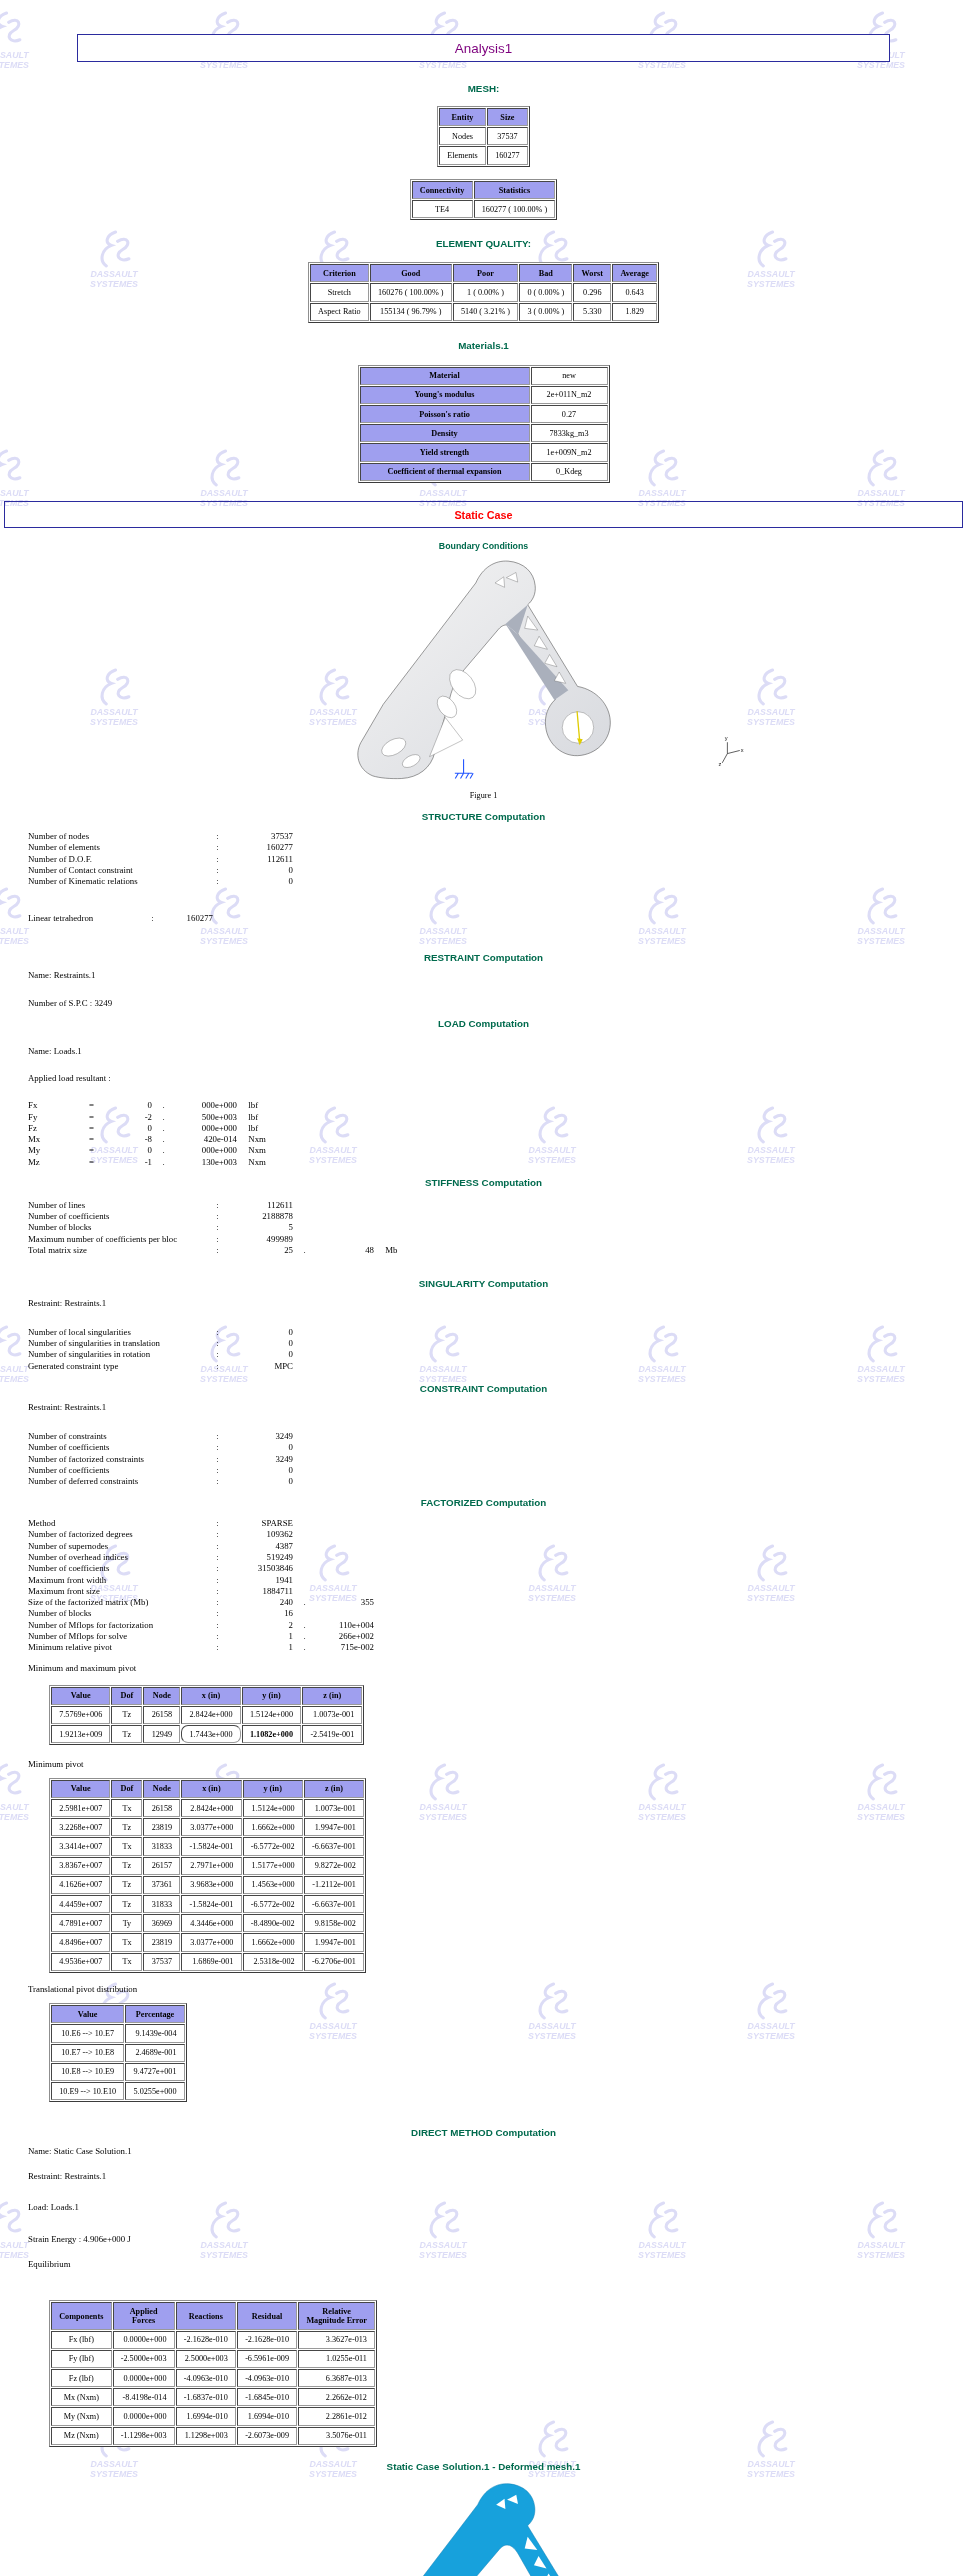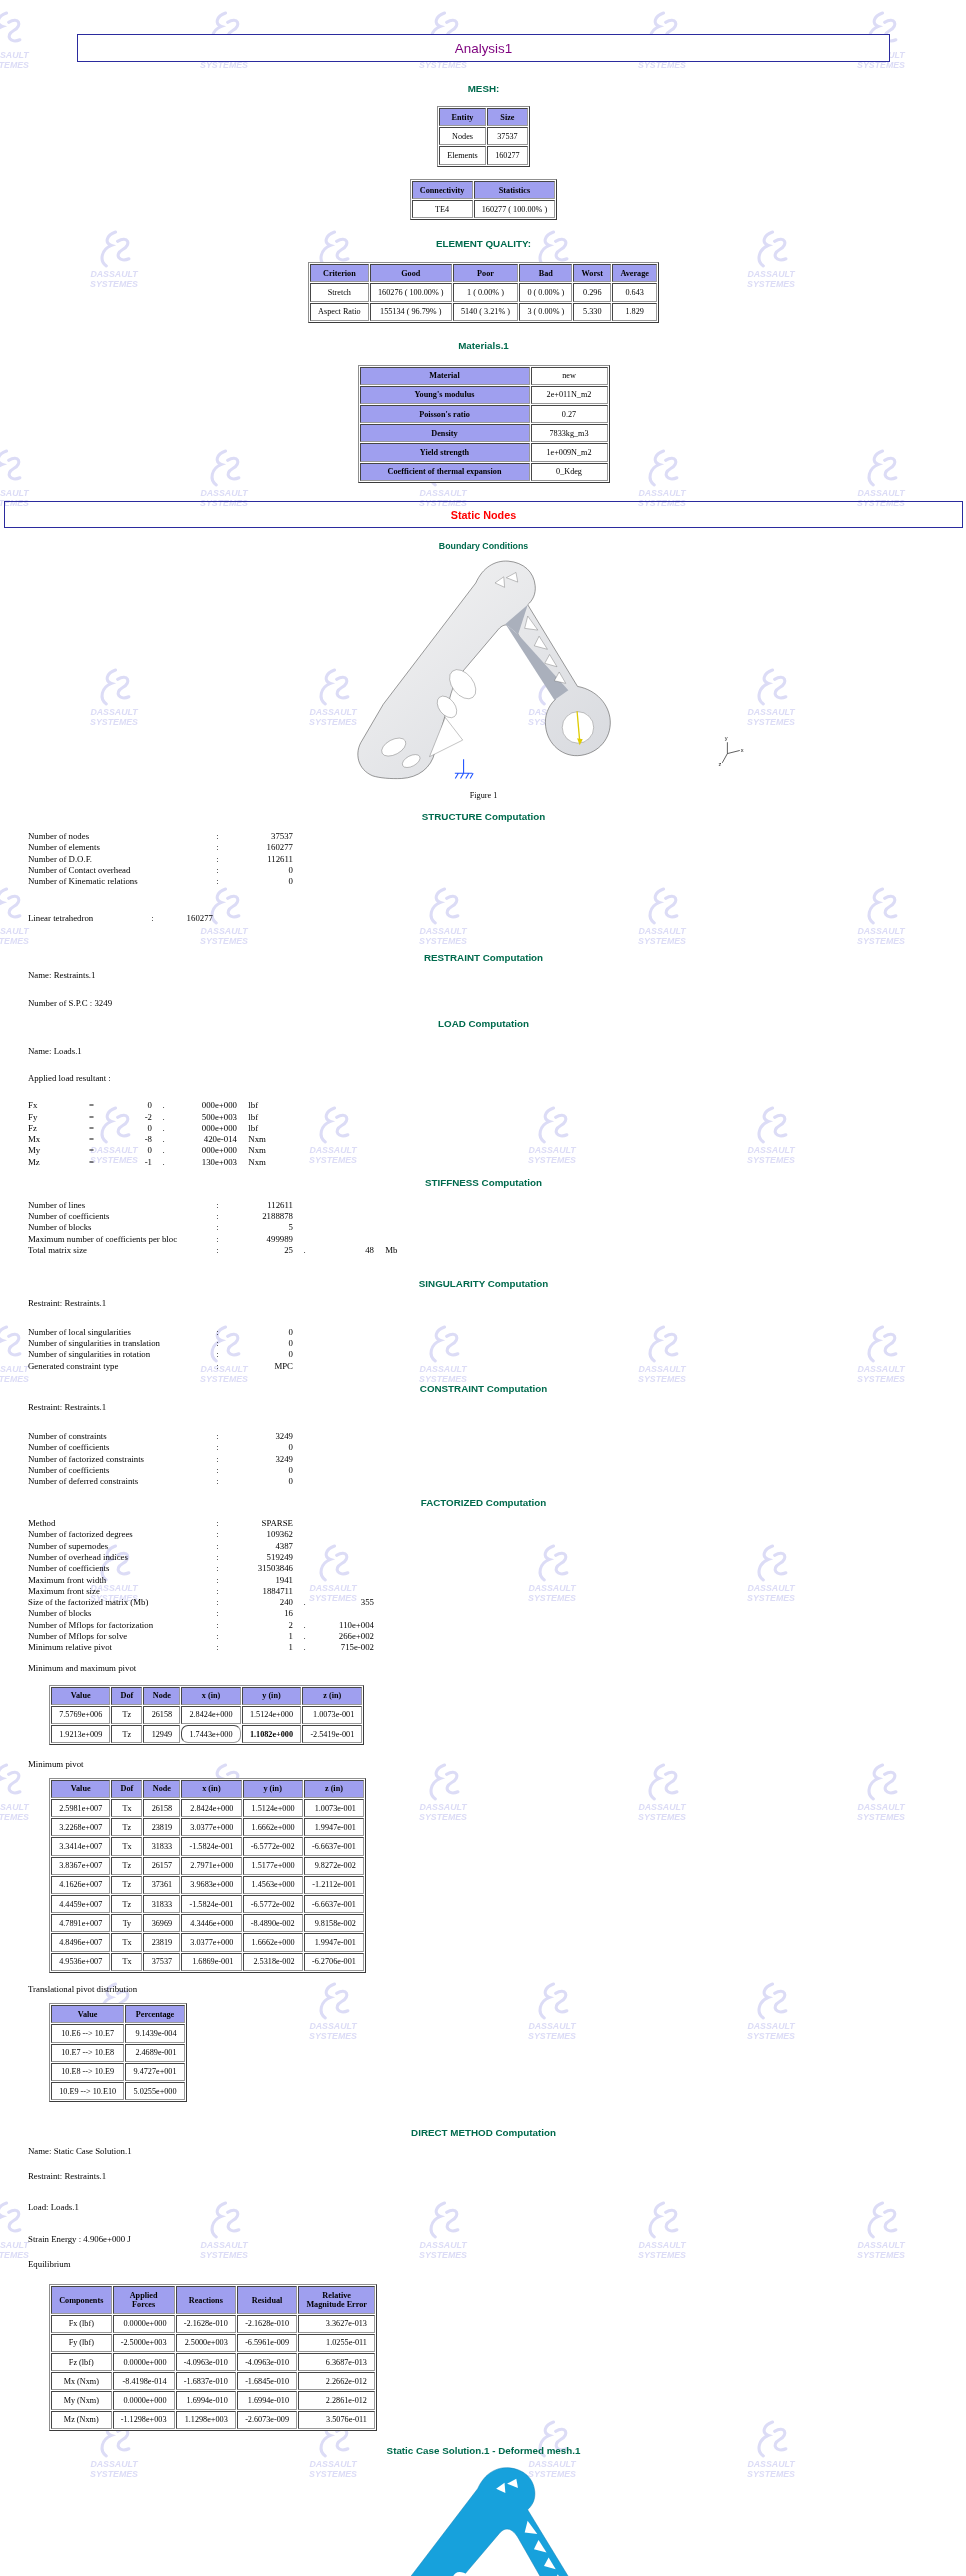--- a/index.html
+++ b/index.html
@@ -242,21 +242,21 @@
             <td>1e+009N_m2</td>
           </tr>
           <tr>
             <th>Coefficient of thermal expansion</th>
             <td>0_Kdeg</td>
           </tr>
         </tbody>
       </table>
 
   <div class="case-banner">
-    <span class="t">Static Nodes</span>
+    <span class="t">Static Case</span>
   </div>
 
   <div style="text-align:center;margin-top:12.4px">
     <span class="g-sub hl">Boundary Conditions</span>
   </div>
 
   <div class="figblock" style="height:233px">
     <svg class="part-svg fig-center" width="381" height="227" viewBox="0 0 760 520" style="margin-left:308px">
       <use href="#part-path" xlink:href="#part-path" fill="url(#grad-gray)" stroke="#444" stroke-width="1.2"></use>
       <use href="#part-webs" xlink:href="#part-webs"></use>
@@ -291,21 +291,21 @@
           <span class="kv-label">Number of elements</span>
           <span class="kv-sep">:</span>
           <span class="kv-v1">160277</span>
         </div>
         <div class="kv">
           <span class="kv-label">Number of D.O.F.</span>
           <span class="kv-sep">:</span>
           <span class="kv-v1">112611</span>
         </div>
         <div class="kv">
-          <span class="kv-label">Number of Contact overhead</span>
+          <span class="kv-label">Number of Contact constraint</span>
           <span class="kv-sep">:</span>
           <span class="kv-v1">0</span>
         </div>
         <div class="kv">
           <span class="kv-label">Number of Kinematic relations</span>
           <span class="kv-sep">:</span>
           <span class="kv-v1">0</span>
         </div>
       </div>
   <div class="kv-list tetra-list" style="margin-top:26px">
@@ -680,21 +680,21 @@
           </tr>
         </tbody>
       </table>
 
   <h2 class="g-head" style="margin-top:25px">DIRECT METHOD Computation</h2>
   <p class="pline" style="margin-top:8.2px">Name: Static Case Solution.1</p>
   <p class="pline" style="margin-top:14.4px">Restraint: Restraints.1</p>
   <p class="pline" style="margin-top:21.6px">Load: Loads.1</p>
   <p class="pline" style="margin-top:21.6px">Strain Energy : 4.906e+000 J</p>
   <p class="pline" style="margin-top:15.5px">Equilibrium</p>
-  <table class="rep left-table eq-table" style="margin-top:15px">
+  <table class="rep left-table eq-table" style="margin-top:31px">
         <thead>
           <tr>
             <th>Components</th>
             <th>Applied<br>Forces</th>
             <th>Reactions</th>
             <th>Residual</th>
             <th>Relative<br>Magnitude Error</th>
           </tr>
         </thead>
         <tbody>

